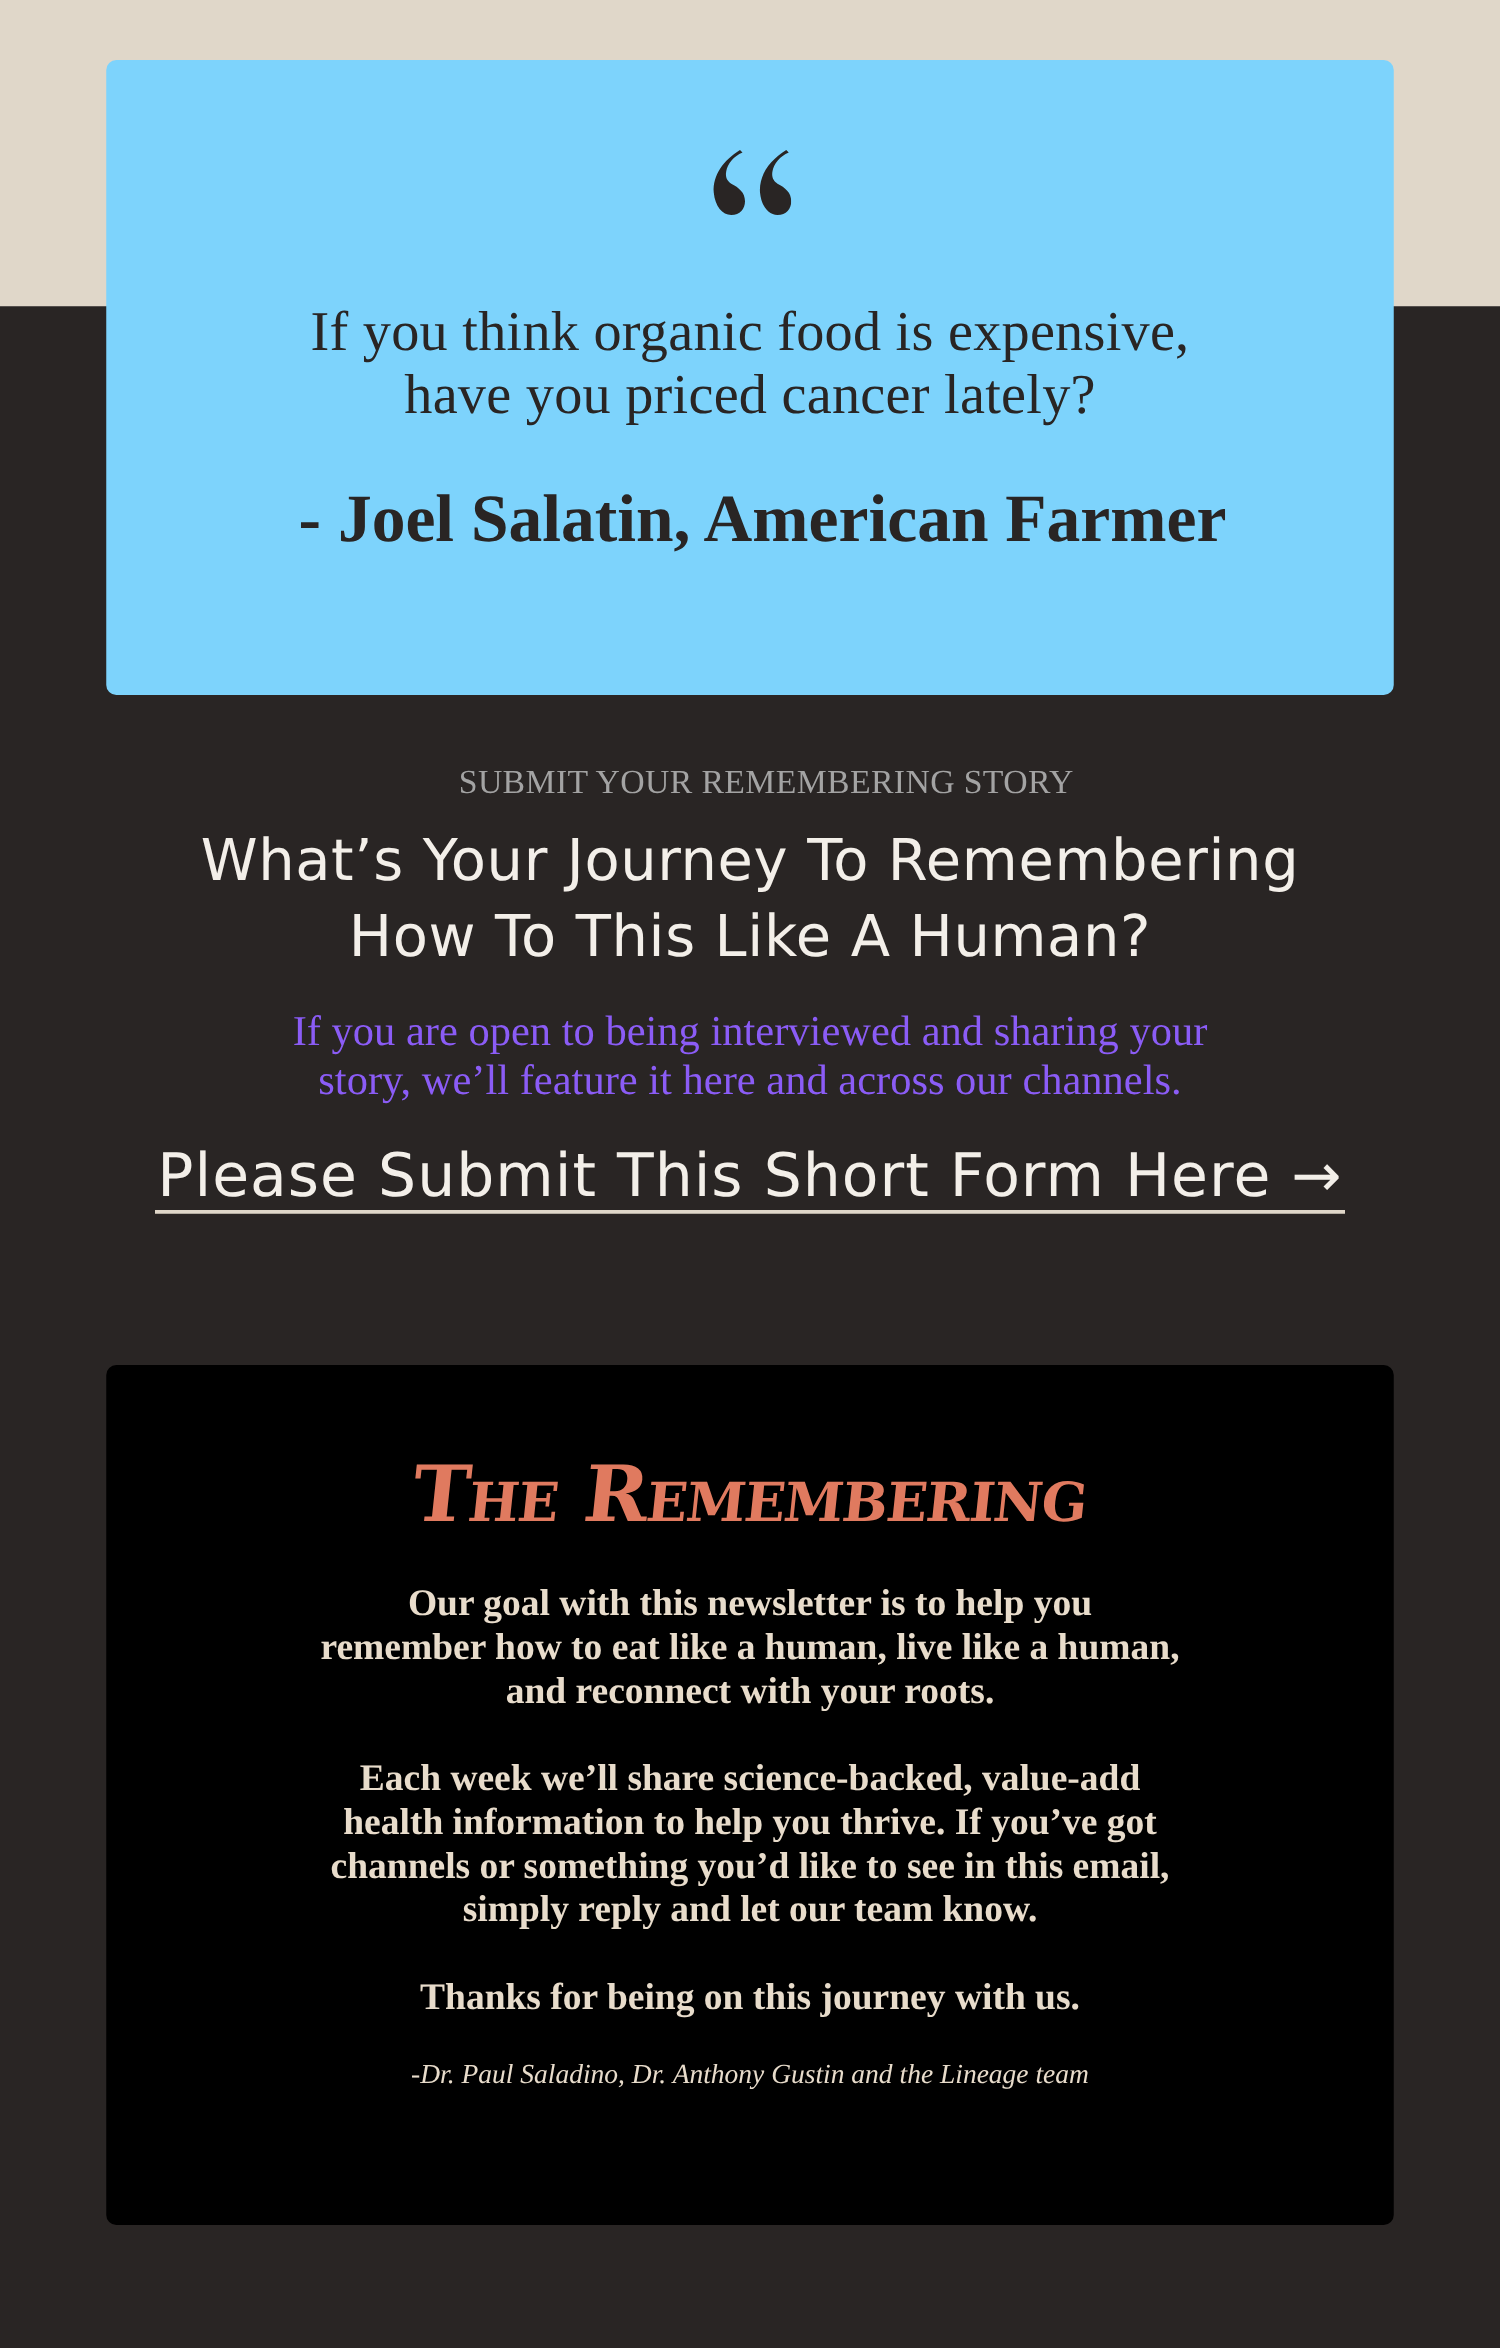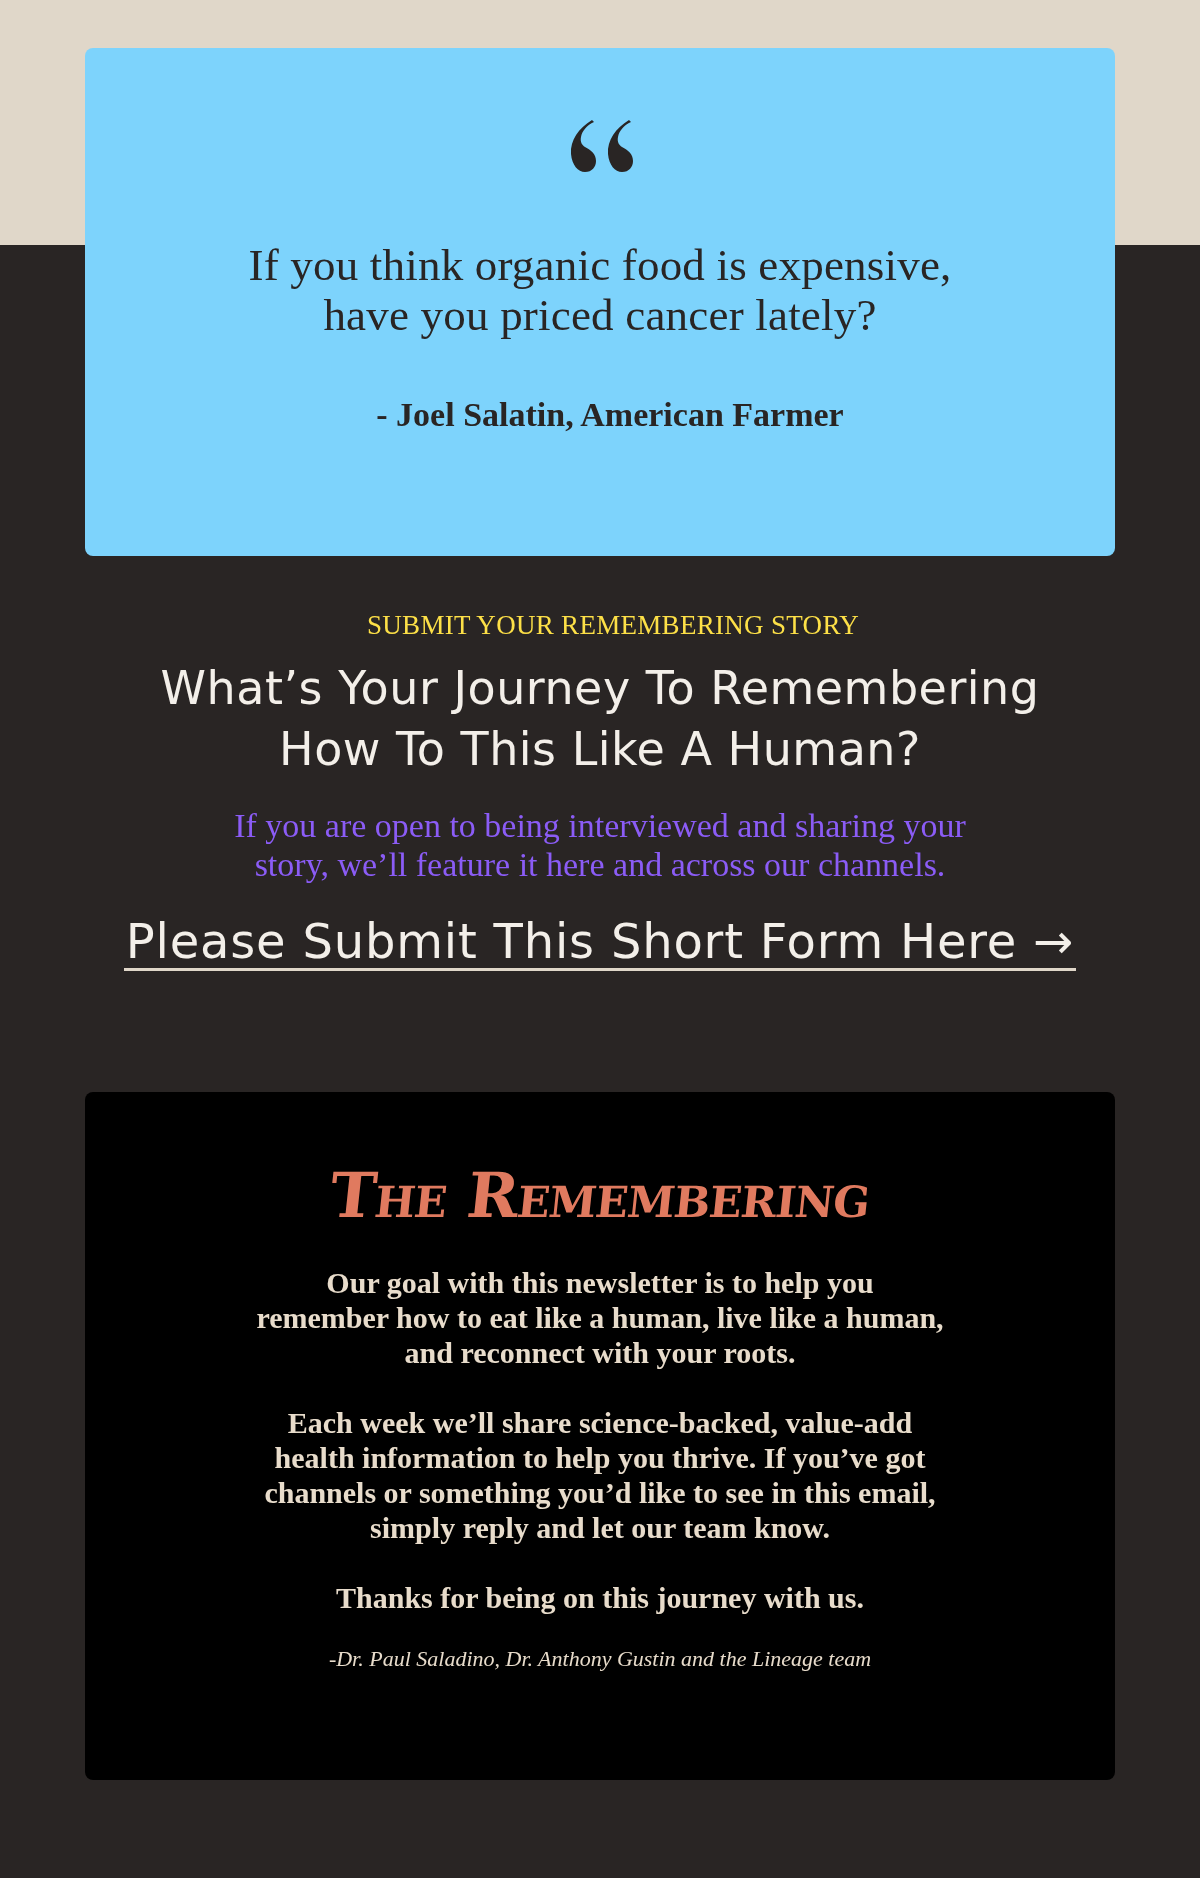--- a/index.html
+++ b/index.html
@@ -21,28 +21,28 @@
     position: absolute; left: 0; right: 0; top: 70px;
     height: 70px; display: flex; justify-content: center;
   }
   .quote-text {
     position: absolute; left: 0; right: 0; top: 192px;
     font-size: 45px; line-height: 50px; letter-spacing: 0.2px;
     margin: 0; font-weight: normal;
   }
   .quote-attr {
     position: absolute; left: 0; right: 0; top: 342px;
-    font-size: 34px; line-height: 50px; font-weight: bold; margin: 0; padding-left: 20px;
+    font-size: 54px; line-height: 50px; font-weight: bold; margin: 0; padding-left: 20px;
   }
   .cta {
     position: absolute; left: 0; width: 1200px; top: 610px;
     text-align: center; color: #f3efe9;
   }
   .eyebrow {
-    font-size: 27px; line-height: 30px; color: #fde047;
+    font-size: 27px; line-height: 30px; color: #a3a3a3;
     letter-spacing: 0.3px; margin: 0; padding-left: 26px;
   }
   .headline {
     margin: 18px auto 0; width: 1000px;
     font-family: "DejaVu Sans", sans-serif; font-weight: normal;
     font-size: 46px; line-height: 61px; letter-spacing: 0.5px;
     color: #f3efe9;
   }
   .cta-body {
     margin: 26px auto 0; width: 900px;

